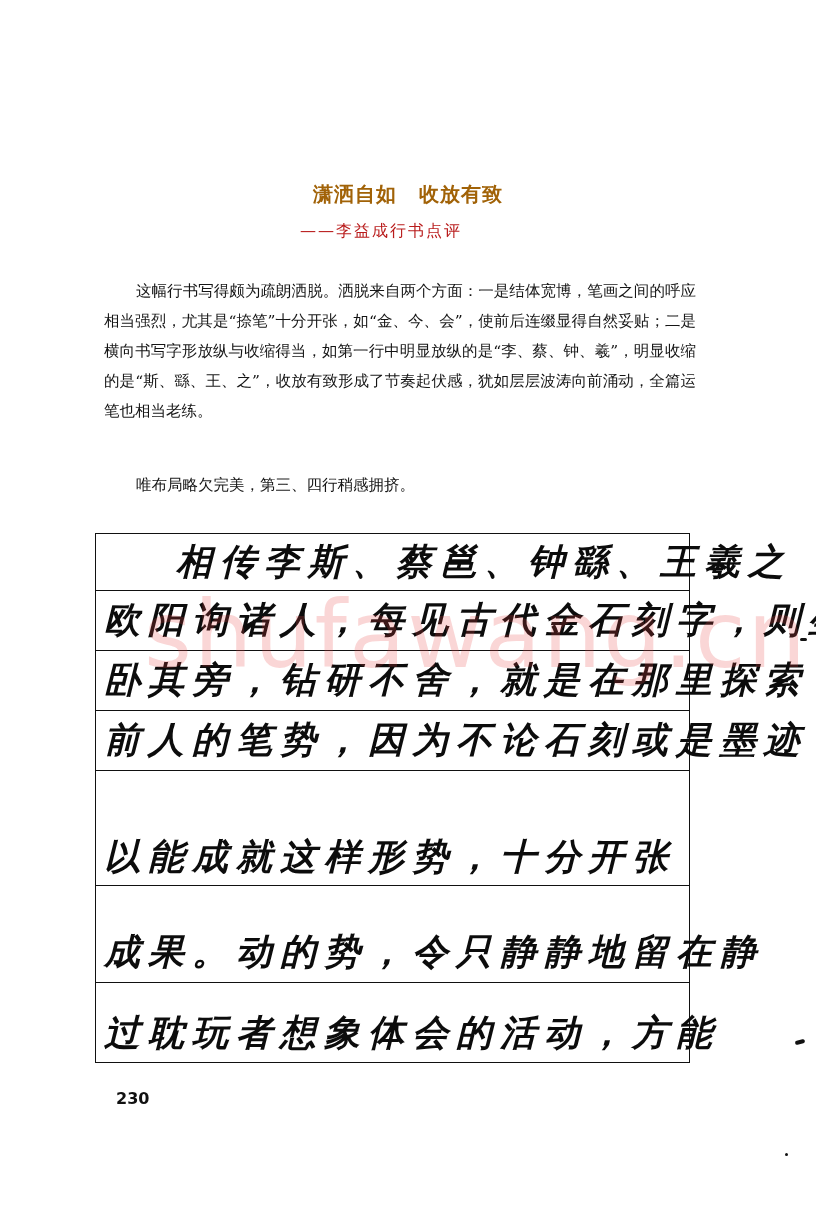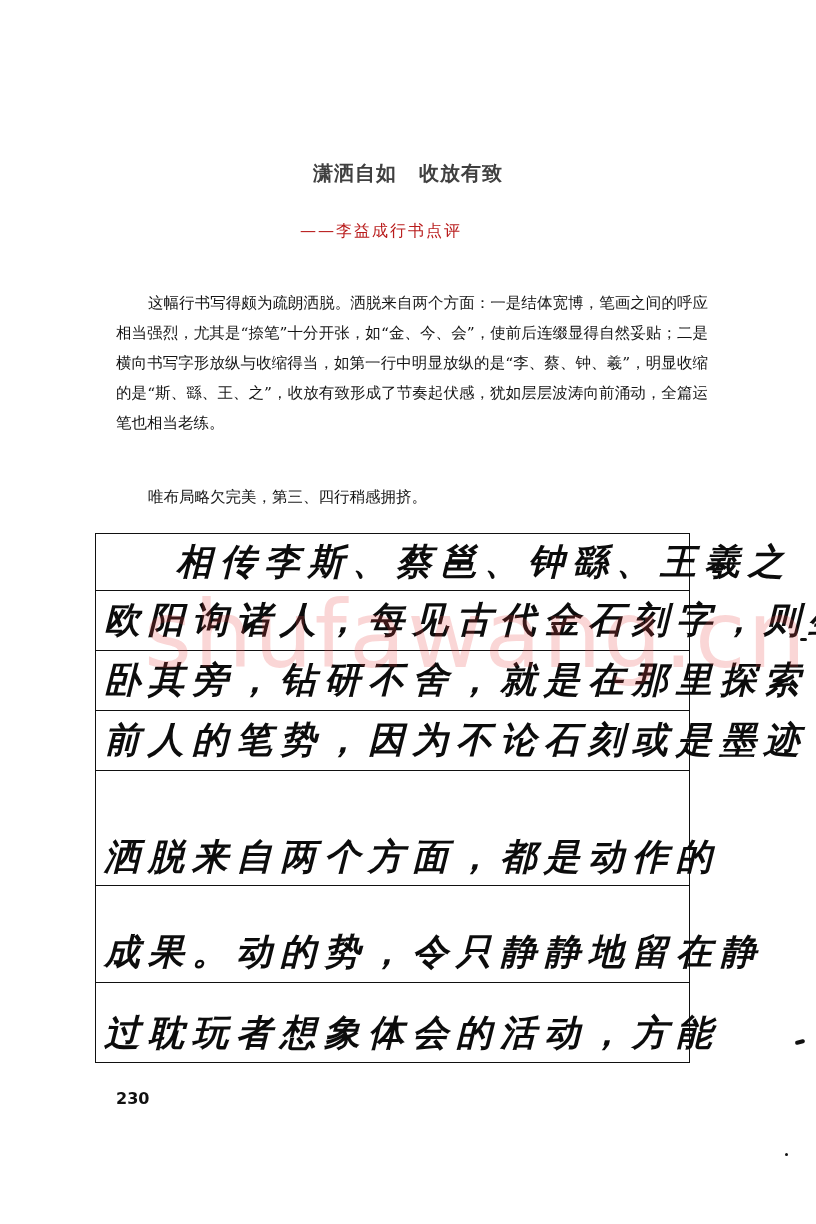--- a/index.html
+++ b/index.html
@@ -1,31 +1,31 @@
 <!DOCTYPE html>
 <html><head>
 <meta charset="utf-8">
 <style>
   html, body { margin: 0; padding: 0; }
   body {
     width: 816px; height: 1224px; background: #ffffff; position: relative; overflow: hidden;
     font-family: "DejaVu Serif", "Liberation Serif", serif; color: #111;
   }
   .title {
-    position: absolute; left: 0; width: 816px; top: 160px; text-align: center;
+    position: absolute; left: 0; width: 816px; top: 181px; text-align: center;
     font-family: "DejaVu Sans", "Liberation Sans", sans-serif;
-    font-size: 20px; font-weight: bold; letter-spacing: 1px; color: #404040;
+    font-size: 20px; font-weight: bold; letter-spacing: 1px; color: #a16207;
   }
   .title .gap { display: inline-block; width: 22px; }
   .subtitle {
     position: absolute; left: 300px; top: 221px; font-size: 16px; letter-spacing: 2px; color: #b91c1c;
   }
   .para {
     position: absolute; left: 100px; width: 592px; font-size: 15.5px; line-height: 30px;
-    color: #151515; text-align: justify; margin: 16px;
+    color: #151515; text-align: justify; margin: 4px;
   }
   .p1 { top: 272px; text-indent: 32px; }
   .p2 { top: 466px; text-indent: 32px; }
   .copybox {
     position: absolute; left: 95px; top: 533px; width: 595px; height: 530px;
     border: 1.5px solid #111; box-sizing: border-box;
   }
   .row {
     position: absolute; left: 0; right: 0; border-bottom: 1.5px solid #111; box-sizing: border-box;
     font-family: "DejaVu Serif", serif; font-size: 36px; color: #0c0c0c;
@@ -55,21 +55,21 @@
 <div class="subtitle">——李益成行书点评</div>
 
 <p class="para p1">这幅行书写得颇为疏朗洒脱。洒脱来自两个方面：一是结体宽博，笔画之间的呼应相当强烈，尤其是“捺笔”十分开张，如“金、今、会”，使前后连缀显得自然妥贴；二是横向书写字形放纵与收缩得当，如第一行中明显放纵的是“李、蔡、钟、羲”，明显收缩的是“斯、繇、王、之”，收放有致形成了节奏起伏感，犹如层层波涛向前涌动，全篇运笔也相当老练。</p>
 <p class="para p2">唯布局略欠完美，第三、四行稍感拥挤。</p>
 
 <div class="copybox">
   <div class="row first" style="top:0;height:57px;">相传李斯、蔡邕、钟繇、王羲之</div>
   <div class="row" style="top:57px;height:60px;">欧阳询诸人，每见古代金石刻字，则坐</div>
   <div class="row" style="top:117px;height:60px;">卧其旁，钻研不舍，就是在那里探索</div>
   <div class="row" style="top:177px;height:60px;">前人的笔势，因为不论石刻或是墨迹</div>
-  <div class="row" style="top:295px;height:57px;">洒脱来自两个方面，都是动作的</div>
+  <div class="row" style="top:295px;height:57px;">以能成就这样形势，十分开张</div>
   <div class="row" style="top:352px;height:60px;margin-top:37px;">成果。动的势，令只静静地留在静</div>
   <div class="row" style="top:470px;height:58px;">过耽玩者想象体会的活动，方能</div>
 </div>
 
 <div class="watermark">shufawang.cn</div>
 
 <div class="pageno">230</div>
 
 <div class="mark" style="left:800px;top:638px;width:7px;height:3px;"></div>
 <div class="mark" style="left:795px;top:1040px;width:10px;height:4px;transform:rotate(-15deg);"></div>

